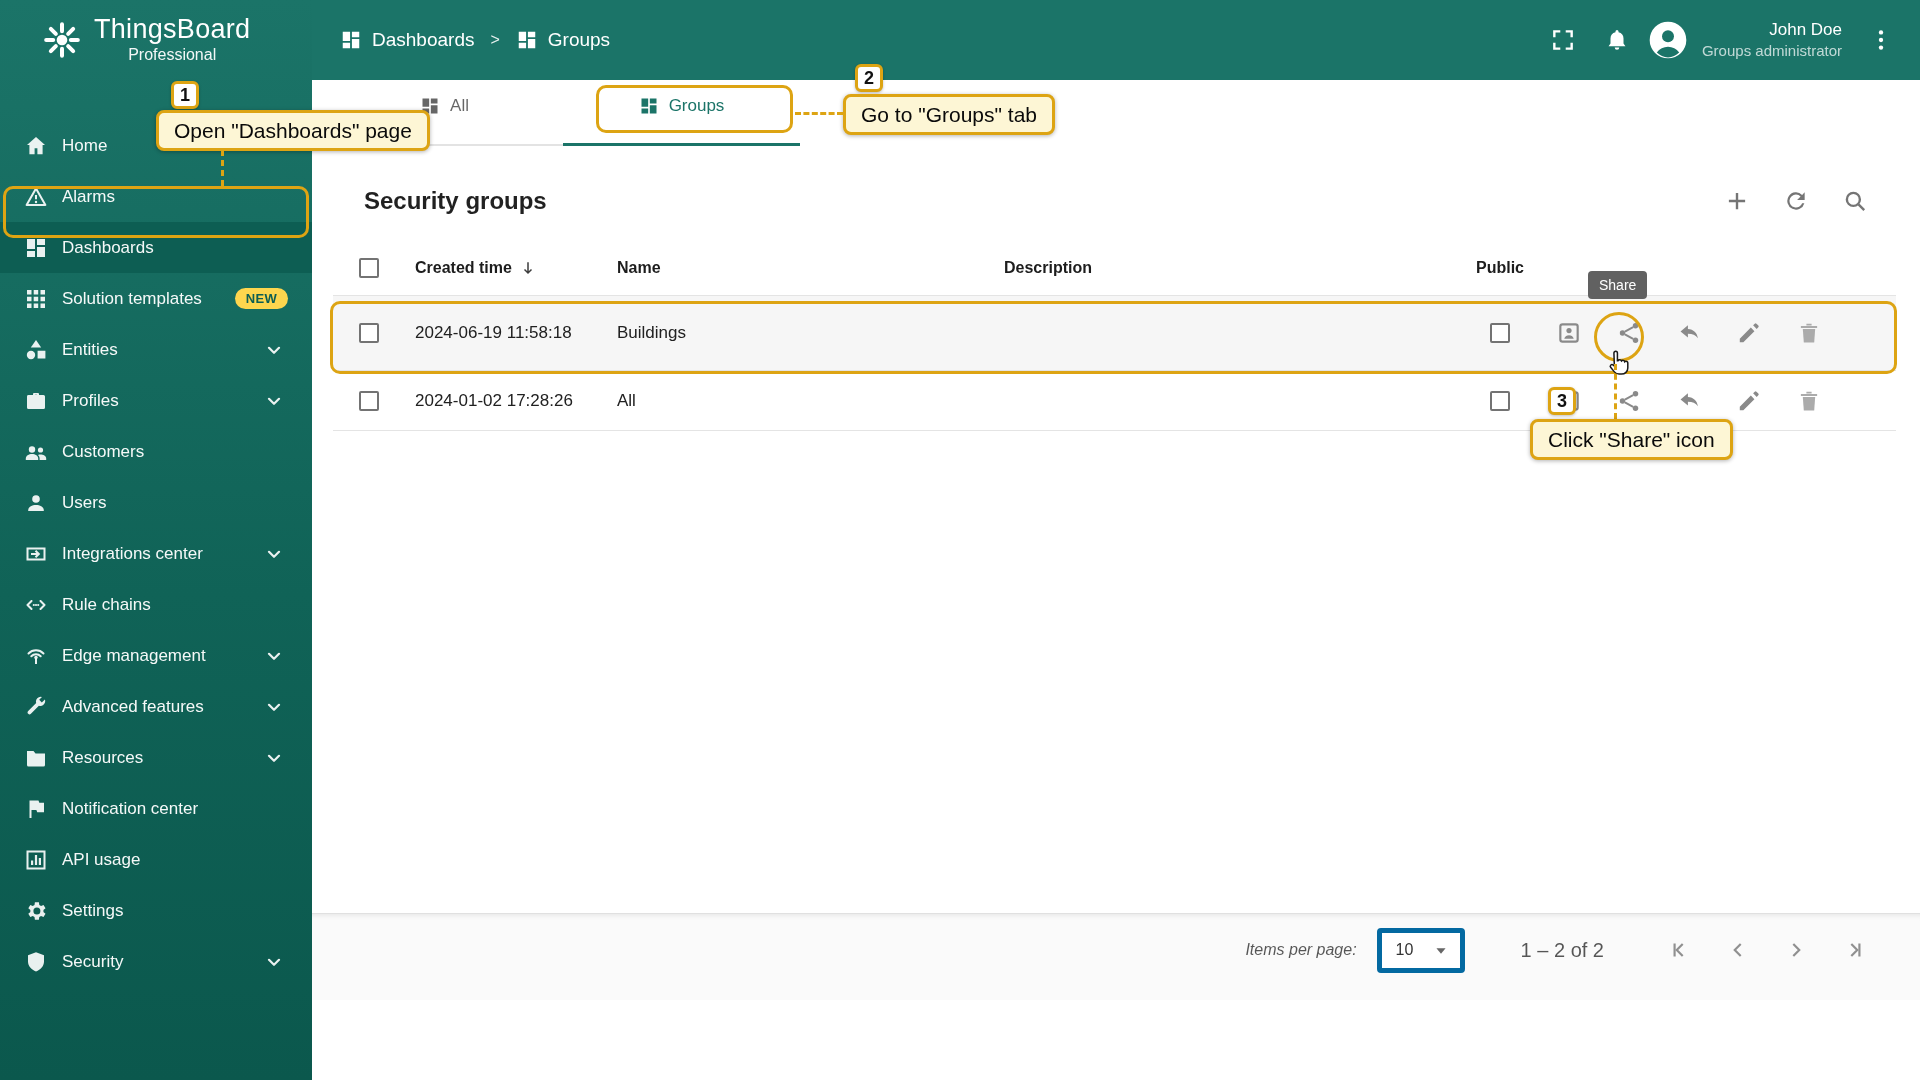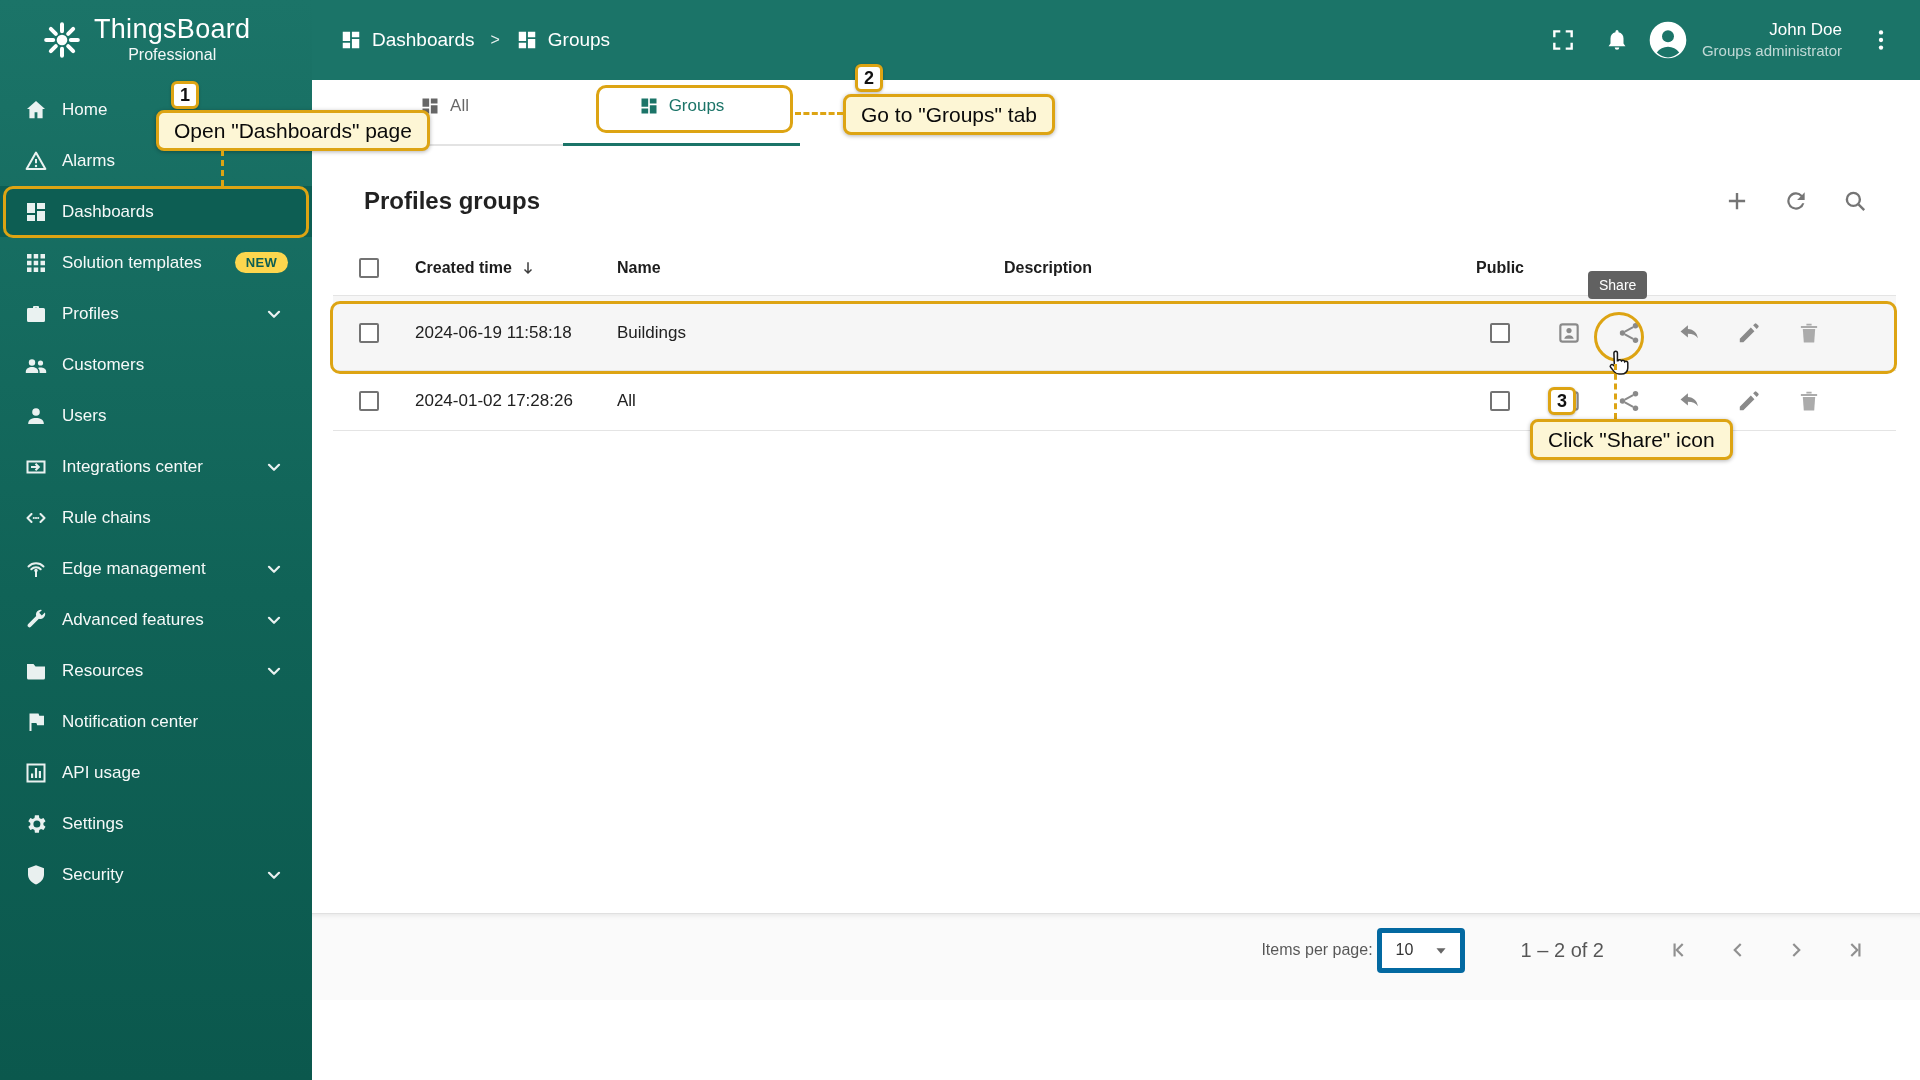--- a/index.html
+++ b/index.html
@@ -11,21 +11,21 @@
   }
   .ic { width:24px; height:24px; display:block; }
 
   
   .app { display:flex; width:1920px; height:1080px; }
 
   
   .sidebar {
     width:312px; flex:0 0 312px; height:100%;
     background:linear-gradient(180deg,#1b7468 0%,#106357 55%,#0b584d 100%);
-    color:#fff; display:flex; flex-direction:column; z-index:2;
+    color:#fff; display:flex; flex-direction:column; z-index:2;gap:36px;
   }
   .logo-row { height:80px; display:flex; align-items:center; gap:12px; padding:0 12px 0 42px; }
   .logo-mark { width:40px; height:40px; }
   .logo-name { font-size:27px; font-weight:500; letter-spacing:.3px; line-height:1; }
   .logo-sub  { font-size:16px; text-align:center; margin-top:3px; opacity:.95; }
   .nav { flex:1; padding-top:4px; }
   .nav-item {
     height:51px; display:flex; align-items:center; gap:14px;
     padding:0 10px 0 24px; font-size:17px; color:rgba(255,255,255,.96);
     cursor:pointer; white-space:nowrap;
@@ -97,21 +97,21 @@
   .c-actions .del { color:#ababab; }
 
   
   .paginator {
     position:absolute; left:0; right:0; top:913px; height:87px;
     background:#fafafa; border-top:1px solid #e0e0e0;
     box-shadow:inset 0 6px 6px -6px rgba(0,0,0,.12);
     display:flex; align-items:center; justify-content:flex-end;
     padding:0 44px 14px 0; color:rgba(0,0,0,.66); font-size:16px;
   }
-  .pag-label { margin-right:4px; }
+  .pag-label { margin-right:20px;font-style:italic; }
   .pag-select {
     width:88px; height:45px; border:5px solid #0369a1; border-radius:4px; background:#fff;
     display:flex; align-items:center; justify-content:space-between;
     padding:0 8px 0 14px; margin-right:56px; color:#333; cursor:pointer;
   }
   .pag-select .ic { width:22px; height:22px; color:#666; }
   .pag-range { margin-right:40px; font-size:20px; }
   .pg-btn { width:44px; height:44px; display:flex; align-items:center; justify-content:center; color:#909090; margin-left:14px; cursor:pointer; }
   .pg-btn .ic { width:26px; height:26px; }
 
@@ -330,20 +330,29 @@
       </div>
       <div class="nav-item">
         <svg class="ic">
             <use href="#i-apps"></use>
           </svg>
         <span>Solution templates</span>
         <span class="badge-new">NEW</span>
       </div>
       <div class="nav-item">
         <svg class="ic">
+            <use href="#i-entities"></use>
+          </svg>
+        <span>Entities</span>
+        <svg class="ic nav-chevron">
+            <use href="#i-chevron"></use>
+          </svg>
+      </div>
+      <div class="nav-item">
+        <svg class="ic">
             <use href="#i-profiles"></use>
           </svg>
         <span>Profiles</span>
         <svg class="ic nav-chevron">
             <use href="#i-chevron"></use>
           </svg>
       </div>
       <div class="nav-item">
         <svg class="ic">
             <use href="#i-customers"></use>
@@ -481,21 +490,21 @@
       </div>
       <div class="tab selected">
         <svg class="ic">
             <use href="#i-dash"></use>
           </svg>
         <span>Groups</span>
       </div>
     </div>
 
     <div class="toolbar">
-      <h1 class="page-title">Profiles groups</h1>
+      <h1 class="page-title">Security groups</h1>
       <div class="toolbar-icons">
         <svg class="ic">
             <use href="#i-plus"></use>
           </svg>
         <svg class="ic">
             <use href="#i-refresh"></use>
           </svg>
         <svg class="ic">
             <use href="#i-search"></use>
           </svg>

